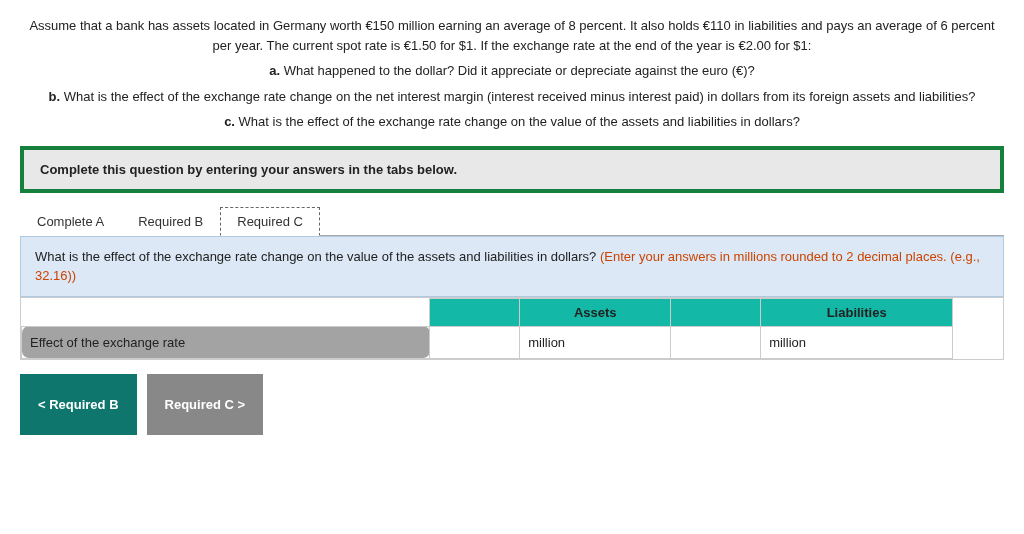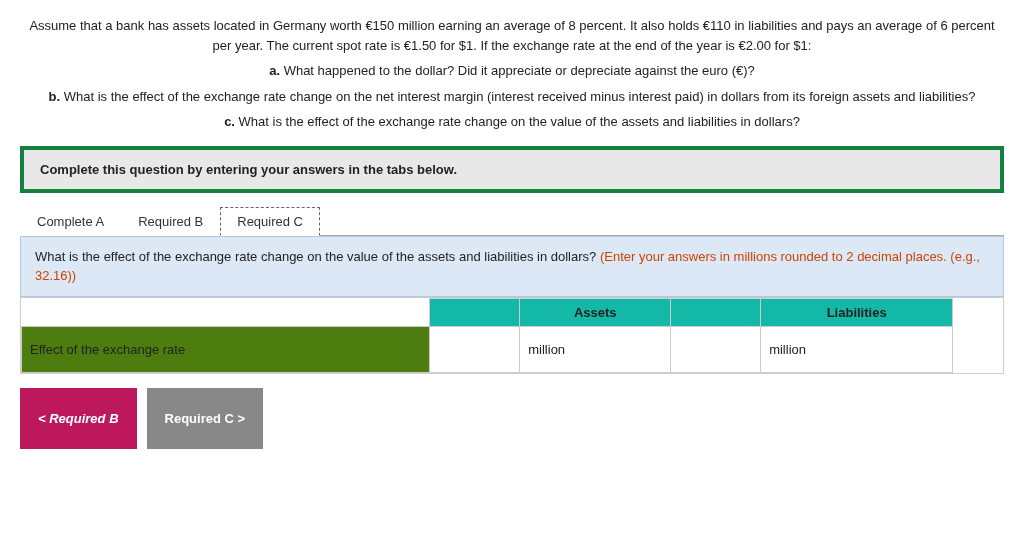--- a/index.html
+++ b/index.html
@@ -74,57 +74,57 @@
     table.data-table thead tr th.empty {
       background: #fff;
       border: none;
     }
     table.data-table tbody tr td {
       border: 1px solid #ccc;
       padding: 5px 8px;
       vertical-align: middle;
     }
     table.data-table tbody tr td.label-cell {
-      background: #4d7c0f;
-      font-size: 13px;
+      background: #a3a3a3;
+      font-size: 13px;
+      border-radius: 7px;
     }
     table.data-table tbody tr td.input-cell {
       background: #fff;
       padding: 0;
     }
     table.data-table tbody tr td.unit-cell {
       background: #fff;
       font-size: 13px;
-      padding: 15px 8px;
+      padding: 8px 8px;
     }
     .input-cell input {
       width: 100%;
       border: none;
       outline: none;
       padding: 5px 6px;
       font-size: 13px;
       background: transparent;
     }
     .nav-buttons {
       display: flex;
       gap: 10px;
       margin-top: 12px;
     }
     .btn-blue {
-      background: #be185d;
+      background: #0f766e;
       color: #fff;
       border: none;
       padding: 7px 18px;
       font-size: 13px;
       font-weight: bold;
       cursor: pointer;
       display: flex;
       align-items: center;
       gap: 4px;
-      font-style: italic;
     }
     .btn-gray {
       background: #888;
       color: #fff;
       border: none;
       padding: 23px 18px;
       font-size: 13px;
       font-weight: bold;
       cursor: pointer;
       display: flex;

